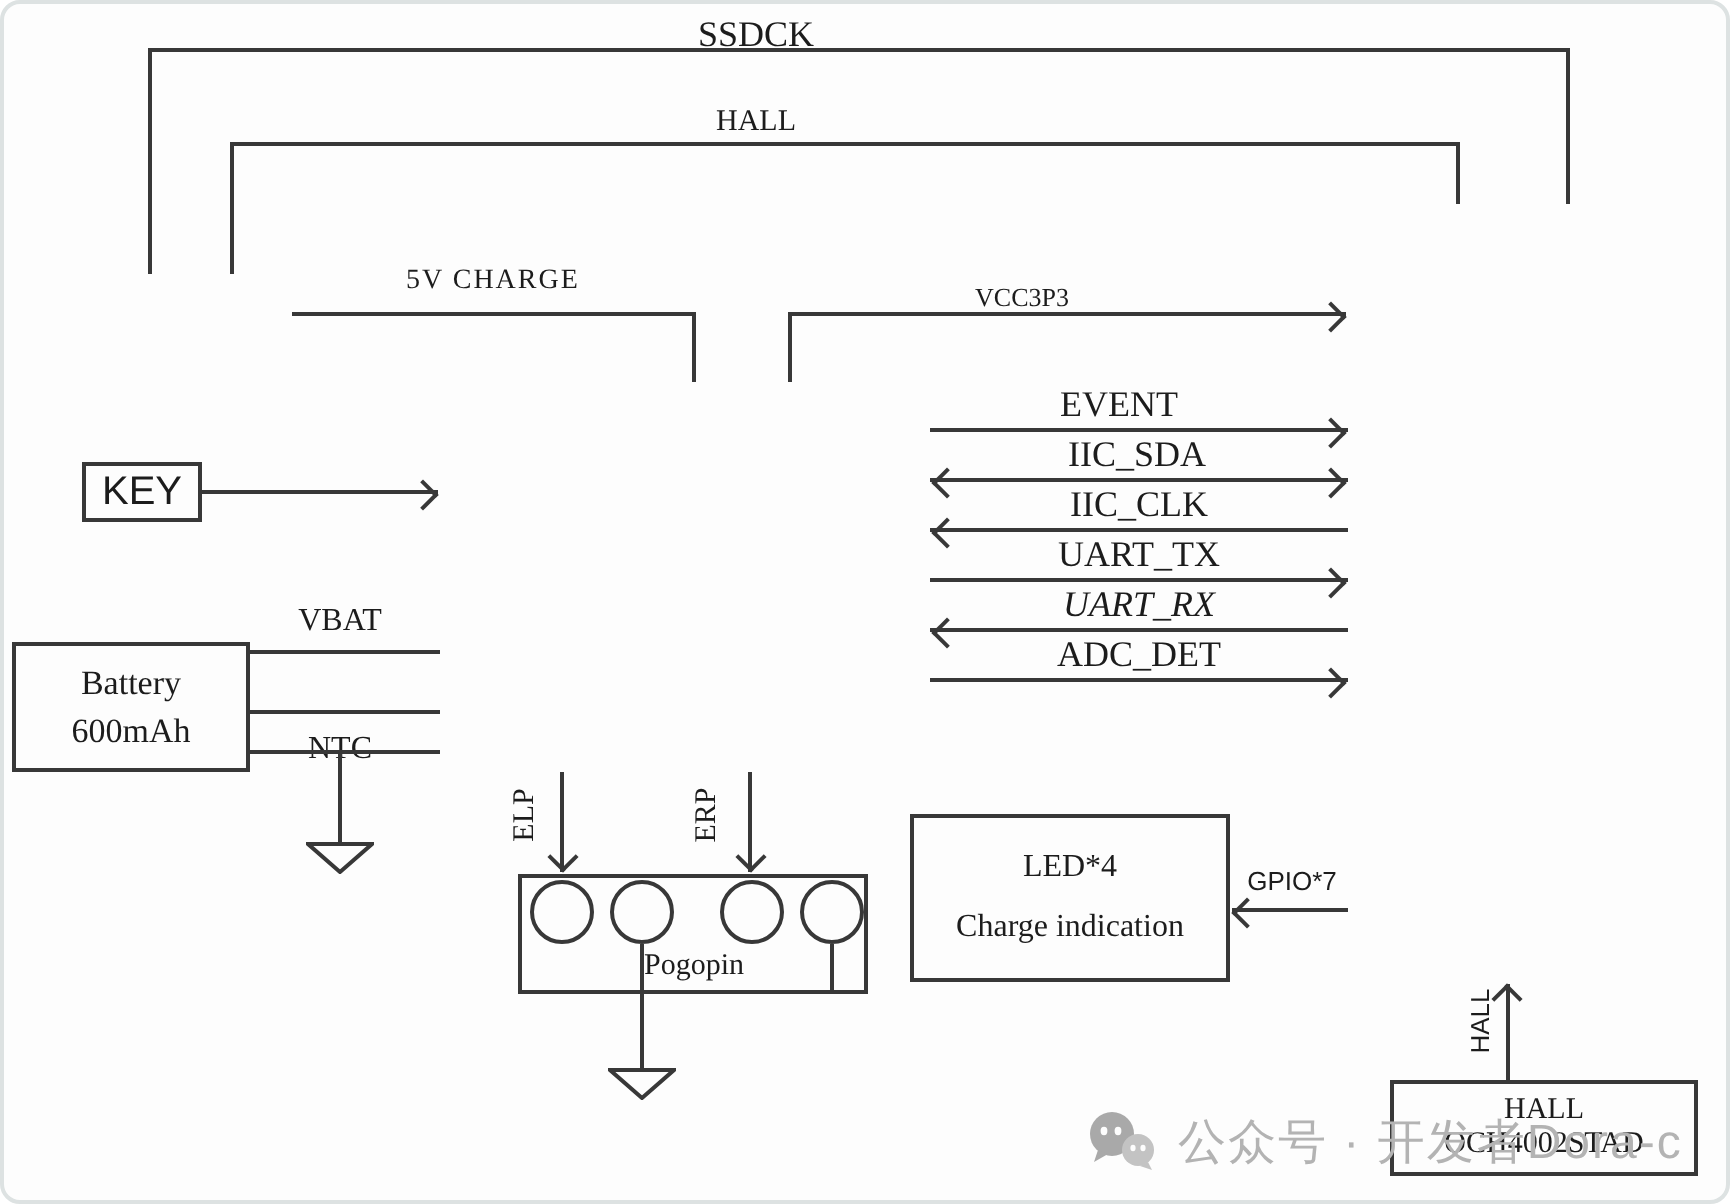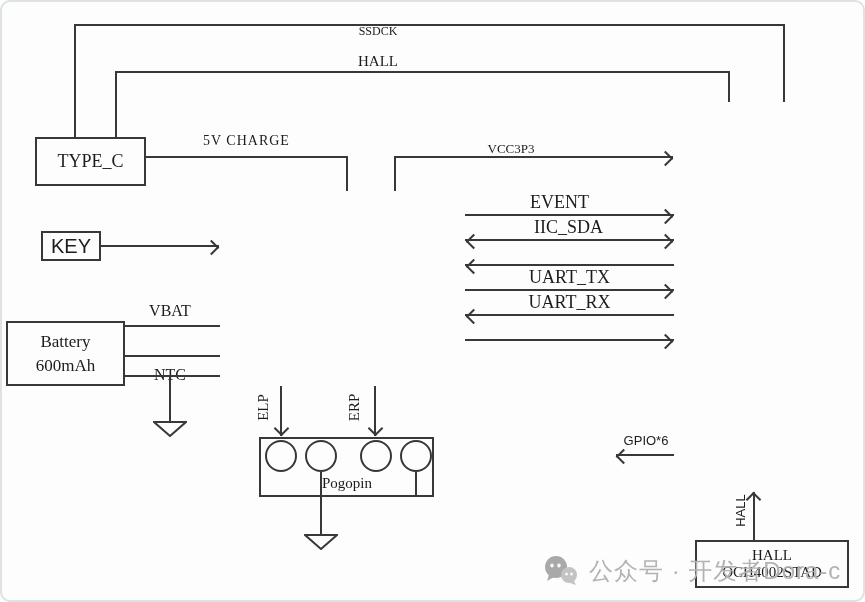--- a/index.html
+++ b/index.html
@@ -47,52 +47,53 @@
     position: absolute; display: flex; align-items: center; gap: 10px;
     color: #b3b3b3; font-family: "Liberation Sans", sans-serif;
   }
   .wm-text { font-size: 24px; letter-spacing: 1px; white-space: nowrap; }
 </style>
 </head>
 <body>
 
 <div class="canvas">
 
-  <div class="box serif" style="left:33px; top:135px; width:111px; height:49px; font-size:18px;">
-    <span>TYPE_C</span>
-  </div>
 
   <div class="box sans" style="left:39px; top:229px; width:60px; height:30px; font-size:20px;">
     <span>KEY</span>
   </div>
 
   <div class="box serif" style="left:4px; top:319px; width:119px; height:65px; font-size:17px; gap:4px;">
     <span>Battery</span>
     <span>600mAh</span>
   </div>
 
 
 
+  <div class="box serif" style="left:453px; top:405px; width:160px; height:84px; gap:12px; font-size:16px;">
+    <span>LED*4</span>
+    <span>Charge indication</span>
+  </div>
 
   <div class="box serif" style="left:693px; top:538px; width:154px; height:48px; font-size:15px; line-height:17px;">
     <span>HALL</span>
     <span>OCH4002STAD</span>
   </div>
 
   <div class="box" style="left:257px; top:435px; width:175px; height:60px;"></div>
   <div class="pogo-circle" style="left:263px; top:438px;"></div>
   <div class="pogo-circle" style="left:303px; top:438px;"></div>
   <div class="pogo-circle" style="left:358px; top:438px;"></div>
   <div class="pogo-circle" style="left:398px; top:438px;"></div>
   <div class="lbl serif" style="left:320px; top:473px; font-size:15px;">Pogopin</div>
 
   <div class="hline" style="left:73px;  top:22px; width:710px;"></div>
   <div class="vline" style="left:72px;  top:22px; height:113px;"></div>
   <div class="vline" style="left:781px; top:22px; height:78px;"></div>
-  <div class="lbl serif ctr" style="left:340px; top:22px; width:72px; font-size:12px;">SSDCK</div>
+  <div class="lbl serif ctr" style="left:340px; top:5px; width:72px; font-size:18px;">SSDCK</div>
 
   <div class="hline" style="left:114px; top:69px; width:614px;"></div>
   <div class="vline" style="left:113px; top:69px; height:66px;"></div>
   <div class="vline" style="left:726px; top:69px; height:31px;"></div>
   <div class="lbl serif ctr" style="left:340px; top:51px; width:72px; font-size:15px;">HALL</div>
 
   <div class="hline" style="left:144px; top:154px; width:202px;"></div>
   <div class="vline" style="left:344px; top:154px; height:35px;"></div>
   <div class="lbl serif" style="left:201px; top:131px; font-size:14px; letter-spacing:1px;">5V CHARGE</div>
 
@@ -118,49 +119,51 @@
   <div class="chev cr" style="left:658px; top:209px;"></div>
   <div class="lbl serif ctr" style="left:463px; top:190px; width:189px; font-size:18px;">EVENT</div>
 
   <div class="hline" style="left:463px; top:237px; width:209px;"></div>
   <div class="chev cl" style="left:466px; top:234px;"></div>
   <div class="chev cr" style="left:658px; top:234px;"></div>
   <div class="lbl serif ctr" style="left:463px; top:215px; width:207px; font-size:18px;">IIC_SDA</div>
 
   <div class="hline" style="left:463px; top:262px; width:209px;"></div>
   <div class="chev cl" style="left:466px; top:259px;"></div>
+  <div class="lbl serif ctr" style="left:463px; top:240px; width:209px; font-size:18px;">IIC_CLK</div>
 
   <div class="hline" style="left:463px; top:287px; width:209px;"></div>
   <div class="chev cr" style="left:658px; top:284px;"></div>
   <div class="lbl serif ctr" style="left:463px; top:265px; width:209px; font-size:18px;">UART_TX</div>
 
   <div class="hline" style="left:463px; top:312px; width:209px;"></div>
   <div class="chev cl" style="left:466px; top:309px;"></div>
-  <div class="lbl serif ctr" style="left:463px; top:290px; width:209px; font-size:18px;">UART_RX</div>
+  <div class="lbl serif ctr" style="left:463px; top:290px; width:209px; font-size:18px;font-style:italic;">UART_RX</div>
 
   <div class="hline" style="left:463px; top:337px; width:209px;"></div>
   <div class="chev cr" style="left:658px; top:334px;"></div>
+  <div class="lbl serif ctr" style="left:463px; top:315px; width:209px; font-size:18px;">ADC_DET</div>
 
   <div class="vline" style="left:278px; top:384px; height:50px;"></div>
   <div class="chev cd" style="left:274px; top:421px;"></div>
   <div class="lbl serif vrot" style="left:239px; top:397px; width:44px; font-size:15px;">ELP</div>
 
   <div class="vline" style="left:372px; top:384px; height:50px;"></div>
   <div class="chev cd" style="left:368px; top:421px;"></div>
   <div class="lbl serif vrot" style="left:330px; top:397px; width:44px; font-size:15px;">ERP</div>
 
   <div class="vline" style="left:318px; top:470px; height:63px;"></div>
   <svg class="gndsvg" style="left:302px; top:532px;" width="34" height="16" viewBox="0 0 34 16">
     <path d="M1 1 H33 L17 15 Z" fill="none" stroke="#383838" stroke-width="2"></path>
   </svg>
   <div class="vline" style="left:413px; top:470px; height:25px;"></div>
 
   <div class="hline" style="left:614px; top:452px; width:58px;"></div>
   <div class="chev cl" style="left:616px; top:449px;"></div>
-  <div class="lbl sans ctr" style="left:618px; top:431px; width:52px; font-size:13px;">GPIO*6</div>
+  <div class="lbl sans ctr" style="left:618px; top:431px; width:52px; font-size:13px;">GPIO*7</div>
 
   <div class="vline" style="left:751px; top:490px; height:48px;"></div>
   <div class="chev cu" style="left:746px; top:492px;"></div>
   <div class="lbl sans vrot" style="left:716px; top:501px; width:44px; font-size:13px;">HALL</div>
 
   <div class="watermark" style="left:541px; top:552px;">
     <svg width="36" height="34" viewBox="0 0 36 34">
       <circle cx="13" cy="13" r="11" fill="#a9a9a9"></circle>
       <path d="M6 21 L4 27 L11 23 Z" fill="#a9a9a9"></path>
       <ellipse cx="9" cy="11.5" rx="1.7" ry="2.1" fill="#fdfdfd"></ellipse>

